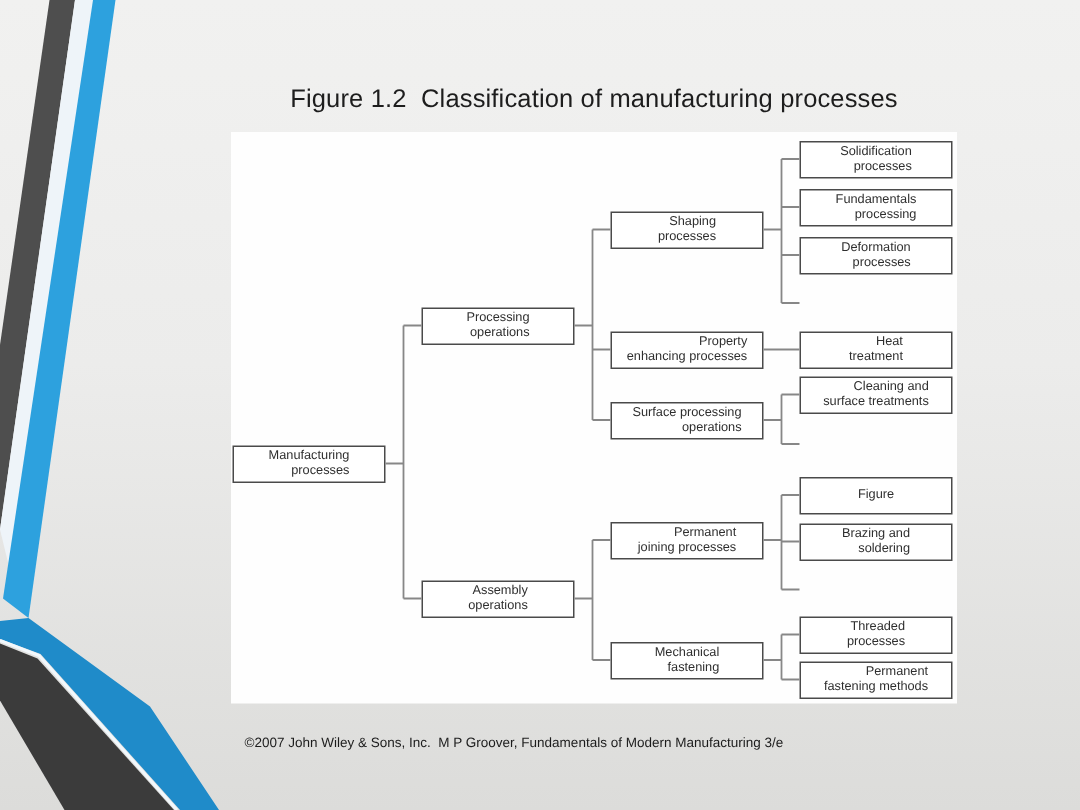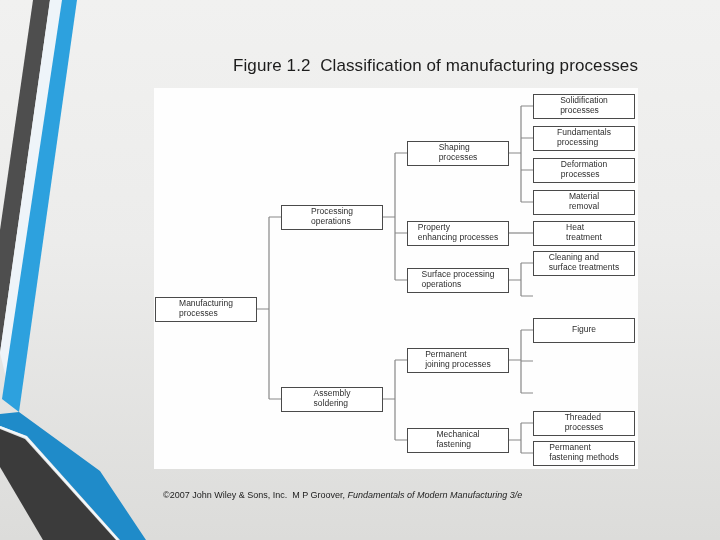--- a/index.html
+++ b/index.html
@@ -4,40 +4,40 @@
 <style>
   html,body{margin:0;padding:0;background:#888;}
   .slide{
     position:relative;width:720px;height:540px;overflow:hidden;
     background:linear-gradient(to bottom,#f1f1f0 0%,#ececeb 45%,#dcdcda 100%);
     font-family:"Liberation Sans",sans-serif;
   }
   .stripes{position:absolute;left:0;top:0;}
   .slide-title{
     position:absolute;left:154px;top:56px;width:484px;
-    text-align:right;font-size:17px;color:#1d1d1d;
+    text-align:center;font-size:17px;color:#1d1d1d;
     white-space:pre;letter-spacing:0.1px;
   }
   .panel{
     position:absolute;left:154px;top:88px;width:484px;height:381px;
     background:#fefefe;
   }
   .connectors{position:absolute;left:0;top:0;}
   .node{
     position:absolute;width:102px;height:25px;box-sizing:border-box;
     background:#ffffff;border:1.3px solid #4a4a4a;
     display:flex;align-items:center;justify-content:center;
-    text-align:left;font-size:8.5px;line-height:1.16;color:#2e2e2e;
+    text-align:right;font-size:8.5px;line-height:1.16;color:#2e2e2e;
     white-space:pre-line;
   }
   .footer{
     position:absolute;left:163px;top:490px;width:520px;
     font-size:9px;color:#1c1c1c;white-space:pre;
   }
-  .footer .book{font-style:italic;}
+  .footer .book{}
 </style>
 </head>
 <body>
 
 <div class="slide">
 
   <svg class="stripes" width="720" height="540" viewBox="0 0 720 540">
     <polygon points="33,0 50,0 0,353 0,230" fill="#4e4e4e"></polygon>
     <polygon points="50,0 62,0 8,386 0,353" fill="#eef4f9"></polygon>
     <polygon points="62,0 77,0 19,412 2,399" fill="#2da1de"></polygon>
@@ -60,46 +60,46 @@
       <path d="M355 272H367M367 242V305M367 242H379M367 273H379M367 305H379"></path>
       <path d="M355 352H367M367 335V365M367 335H379M367 365H379"></path>
     </svg>
 
     <div class="node" style="left:1px;top:208.5px">Manufacturing
 processes</div>
 
     <div class="node" style="left:127px;top:116.5px">Processing
 operations</div>
     <div class="node" style="left:127px;top:298.5px">Assembly
-soldering</div>
+operations</div>
 
     <div class="node" style="left:253px;top:52.5px">Shaping
 processes</div>
     <div class="node" style="left:253px;top:132.5px">Property
 enhancing processes</div>
     <div class="node" style="left:253px;top:179.5px">Surface processing
 operations</div>
     <div class="node" style="left:253px;top:259.5px">Permanent
 joining processes</div>
     <div class="node" style="left:253px;top:339.5px">Mechanical
 fastening</div>
 
     <div class="node" style="left:379px;top:5.5px">Solidification
 processes</div>
     <div class="node" style="left:379px;top:37.5px">Fundamentals
 processing</div>
     <div class="node" style="left:379px;top:69.5px">Deformation
 processes</div>
-    <div class="node" style="left:379px;top:101.5px">Material
-removal</div>
     <div class="node" style="left:379px;top:132.5px">Heat
 treatment</div>
     <div class="node" style="left:379px;top:162.5px">Cleaning and
 surface treatments</div>
     <div class="node" style="left:379px;top:229.5px">Figure</div>
+    <div class="node" style="left:379px;top:260.5px">Brazing and
+soldering</div>
     <div class="node" style="left:379px;top:322.5px">Threaded
 processes</div>
     <div class="node" style="left:379px;top:352.5px">Permanent
 fastening methods</div>
   </div>
 
   <div class="footer"><span>©2007 John Wiley &amp; Sons, Inc.  M P Groover, </span><span class="book">Fundamentals of Modern Manufacturing 3/e</span></div>
 
 </div>
 

